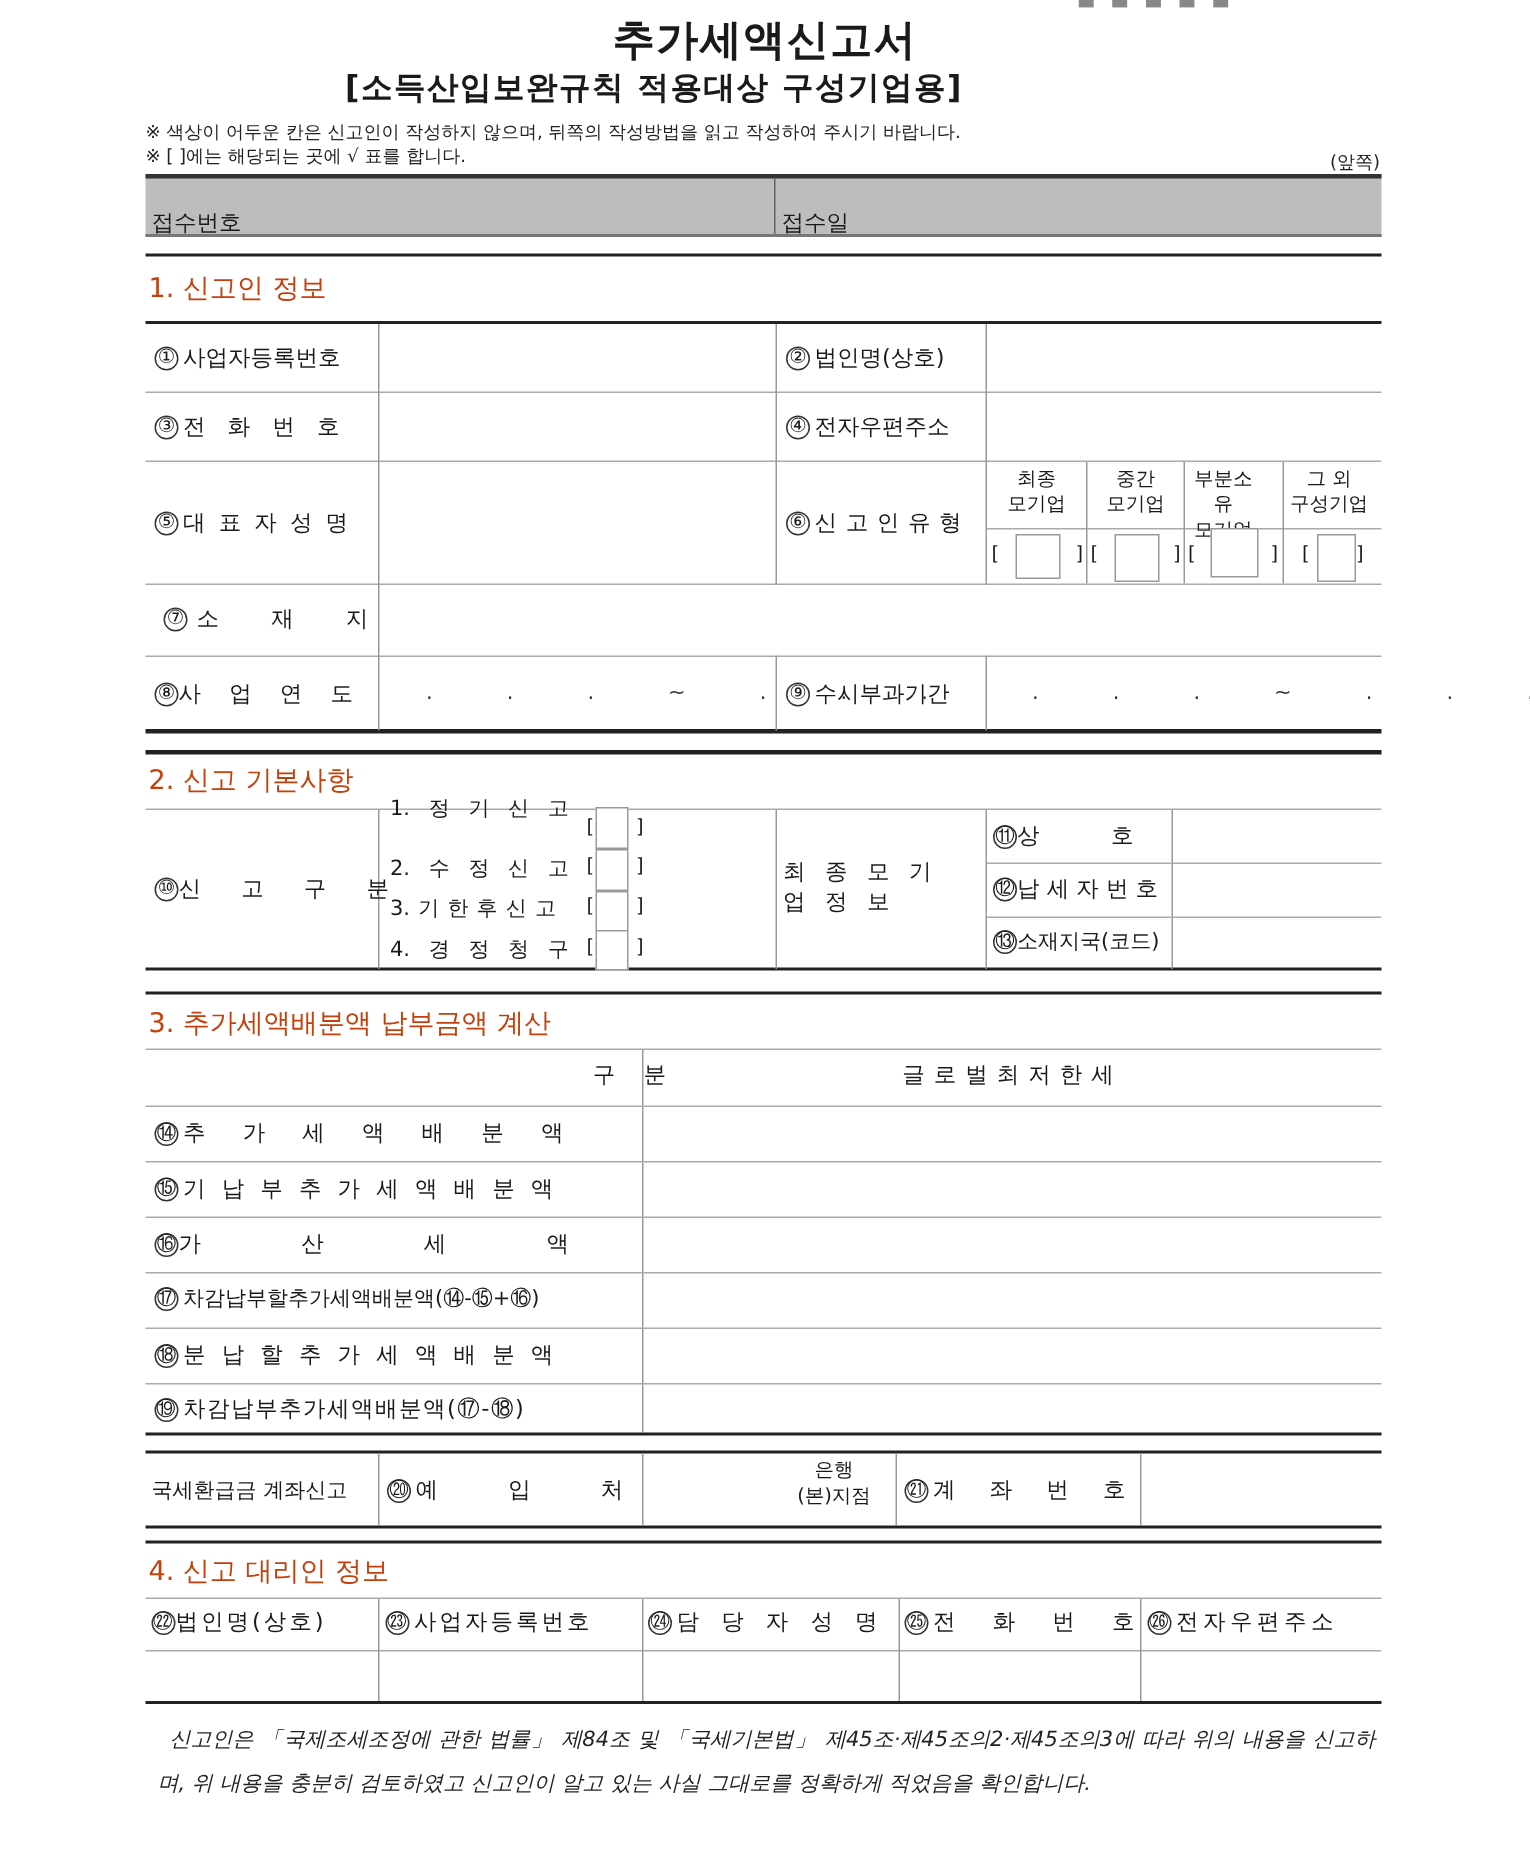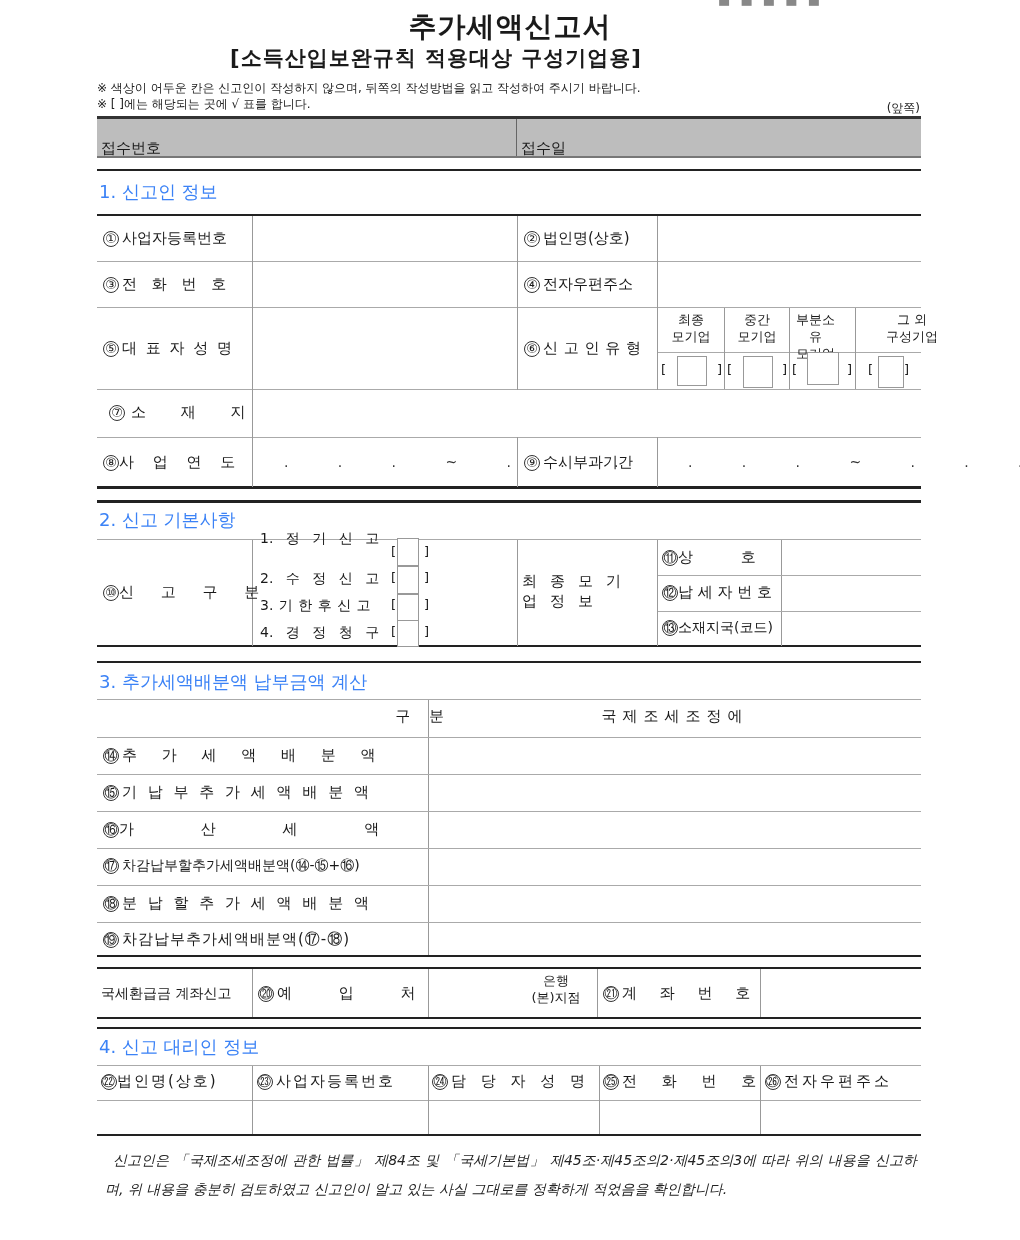--- a/index.html
+++ b/index.html
@@ -12,21 +12,21 @@
   .note { left:97px; font-size:12px; color:#222; }
   .note1 { top:80px; } .note2 { top:96px; }
   .front { right:100px; top:100px; font-size:12px; color:#222; }
   .hline { position:absolute; left:97px; width:824px; background:#222; }
   .vline { position:absolute; width:1px; background:#999; }
   .thin { height:1px; background:#aaa; }
   .receipt { left:97px; top:116px; width:824px; height:42px; background:#bdbdbd;
              border-top:3px solid #333; border-bottom:2px solid #777; box-sizing:border-box; }
   .receipt .cell { position:absolute; top:4px; font-size:15px;margin-top:16px; }
   .receipt .div { position:absolute; left:419px; top:0; bottom:0; width:1px; background:#666; }
-  .sec { left:99px; font-size:18px; color:#3b82f6; }
+  .sec { left:99px; font-size:18px; color:#c2410c; }
   .num { font-size:13px; border:1px solid #333; border-radius:50%; width:14px; height:14px; line-height:14px;
          text-align:center; display:inline-block; margin-right:3px; vertical-align:middle; }
   .txt { position:absolute; font-size:15px; white-space:nowrap; }
   .small { position:absolute; font-size:13px; text-align:center; line-height:17px; }
   .chk { position:absolute; font-size:13px; }
   .box { position:absolute; border:1px solid #999; background:#fff; }
   .dots { position:absolute; font-size:14px; letter-spacing:0; color:#333; }
   .decl { left:105px; width:812px; font-size:14px; line-height:29px; color:#222; text-align:justify;font-style:italic; }
 </style>
 </head>
@@ -87,21 +87,21 @@
     <div>모기업</div>
   </div>
 <div class="small" style="left:726px;top:311px;width:62px;">
     <div>중간</div>
     <div>모기업</div>
   </div>
 <div class="small" style="left:791px;top:311px;width:49px;">
     <div>부분소유</div>
     <div>모기업</div>
   </div>
-<div class="small" style="left:880px;top:311px;width:64px;">
+<div class="small" style="left:854px;top:311px;width:64px;">
     <div>그 외</div>
     <div>구성기업</div>
   </div>
 
 <div class="chk" style="left:661px;top:362px;">[</div>
 <div class="box" style="left:677px;top:356px;width:28px;height:28px;"></div>
 <div class="chk" style="left:717px;top:362px;">]</div>
 <div class="chk" style="left:727px;top:362px;">[</div>
 <div class="box" style="left:743px;top:356px;width:28px;height:30px;"></div>
 <div class="chk" style="left:782px;top:362px;">]</div>
@@ -159,21 +159,21 @@
 <div class="txt" style="left:662px;top:583px;"><span class="num" style="margin-right:0;">⑫</span><span>납 세 자 번 호</span></div>
 <div class="abs" style="left:785px;top:577px;width:134px;height:33px;"></div>
 <div class="txt" style="left:662px;top:619px;font-size:14px;"><span class="num" style="margin-right:0;">⑬</span><span>소재지국(코드)</span></div>
 <div class="abs" style="left:785px;top:613px;width:134px;height:31px;"></div>
 
 <div class="hline" style="top:661px;height:2px;"></div>
 <div class="abs sec" style="top:670px;">3. 추가세액배분액 납부금액 계산</div>
 <div class="hline thin" style="top:699px;"></div>
 <div class="vline" style="left:428px;top:700px;height:255px;"></div>
 <div class="abs" style="left:114px;top:707px;width:330px;text-align:right;font-size:15px;word-spacing:14px;">구 분</div>
-<div class="abs" style="left:430px;top:707px;width:490px;text-align:center;font-size:15px;letter-spacing:6px;">국제조세조정에</div>
+<div class="abs" style="left:430px;top:707px;width:490px;text-align:center;font-size:15px;letter-spacing:6px;">글로벌최저한세</div>
 
 <div class="hline thin" style="top:737px;"></div>
 <div class="hline thin" style="top:774px;"></div>
 <div class="hline thin" style="top:811px;"></div>
 <div class="hline thin" style="top:848px;"></div>
 <div class="hline thin" style="top:885px;"></div>
 <div class="hline thin" style="top:922px;"></div>
 <div class="hline" style="top:955px;height:2px;"></div>
 
 <div class="txt" style="left:103px;top:746px;word-spacing:20px;"><span class="num">⑭</span><span>추 가 세 액 배 분 액</span></div>

